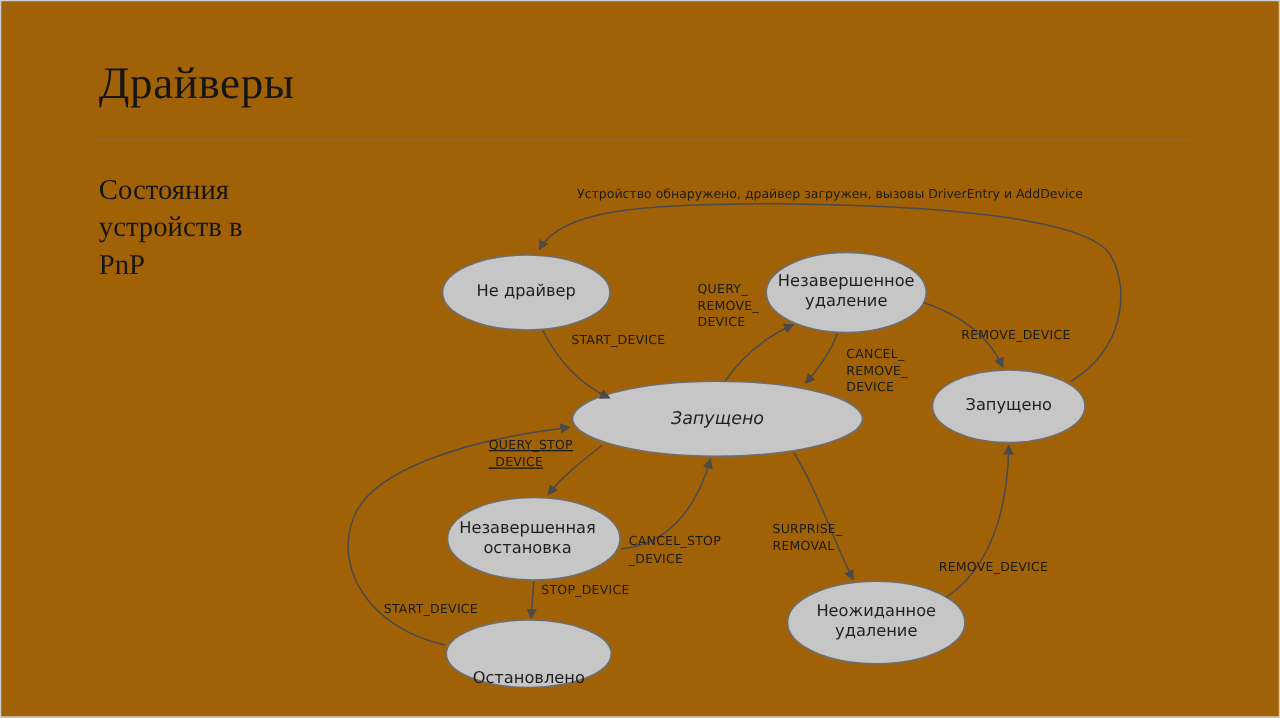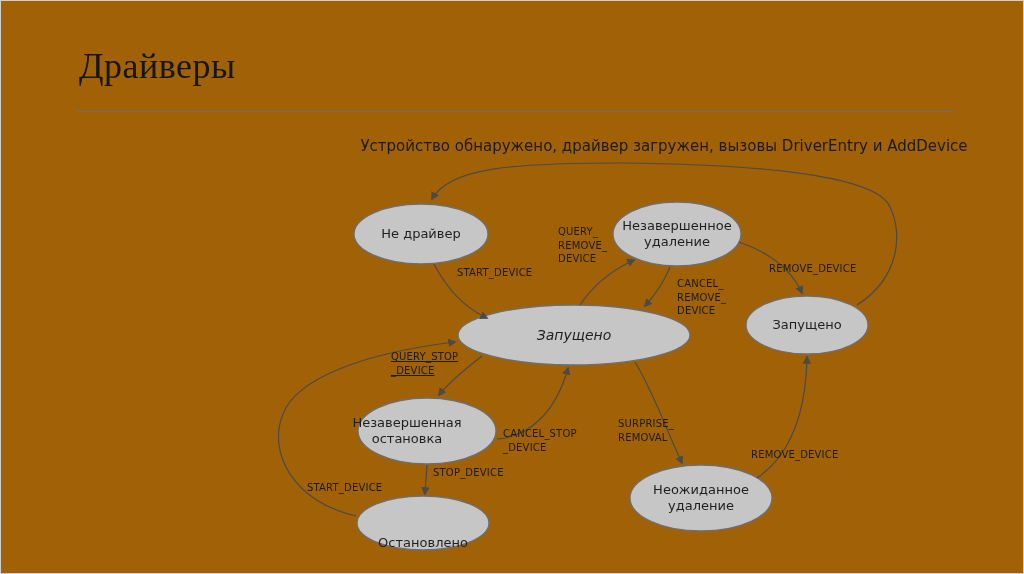--- a/index.html
+++ b/index.html
@@ -52,23 +52,23 @@
     height: 574px;
   }
   .diagram svg {
     position: absolute;
     left: 0;
     top: 0;
   }
   .diagram-caption {
     position: absolute;
     left: 663px;
-    top: 145px;
+    top: 155px;
     transform: translate(-50%, -50%);
-    font-size: 15px;
+    font-size: 10px;
     color: #1b1b1b;
     white-space: nowrap;
   }
   .node-label {
     position: absolute;
     transform: translate(-50%, -50%);
     font-size: 13px;
     line-height: 16px;
     color: #1f1f1f;
     text-align: center;
@@ -83,20 +83,23 @@
     white-space: pre-line;
   }
 </style>
 </head>
 <body>
 
 <div class="slide">
 
   <div class="slide-title">Драйверы</div>
   <div class="title-rule"></div>
+  <div class="slide-subtitle">Состояния
+устройств в
+PnP</div>
 
   <div class="diagram">
 
     <svg width="1024" height="574" viewBox="0 0 1024 574">
       <defs>
         <marker id="arrow" viewBox="0 0 10 10" refX="8" refY="5" markerWidth="7" markerHeight="7" orient="auto-start-reverse">
           <path d="M0,0 L10,5 L0,10 z" fill="#4a4a4a"></path>
         </marker>
       </defs>
 
@@ -121,21 +124,21 @@
       <path d="M 756 477 C 791 453, 805 408, 806 356" fill="none" stroke="#4a4a4a" stroke-width="1.2" marker-end="url(#arrow)"></path>
     </svg>
 
     <div class="diagram-caption">Устройство обнаружено, драйвер загружен, вызовы DriverEntry и AddDevice</div>
 
     <div class="node-label" style="left:420px; top:233px;">Не драйвер</div>
     <div class="node-label" style="left:676px; top:233px;">Незавершенное
 удаление</div>
     <div class="node-label" style="left:573px; top:334px; font-size:14px;font-style:italic;">Запущено</div>
     <div class="node-label" style="left:806px; top:324px;">Запущено</div>
-    <div class="node-label" style="left:406px; top:430px;text-align:center;">Незавершенная
+    <div class="node-label" style="left:421px; top:430px;text-align:center;">Незавершенная
 остановка</div>
     <div class="node-label" style="left:422px; top:522px;margin-top:20px;">Остановлено</div>
     <div class="node-label" style="left:700px; top:497px;">Неожиданное
 удаление</div>
 
     <div class="edge-label" style="left:456px; top:265px;">START_DEVICE</div>
     <div class="edge-label" style="left:557px; top:224px;">QUERY_
 REMOVE_
 DEVICE</div>
     <div class="edge-label" style="left:676px; top:276px;">CANCEL_

